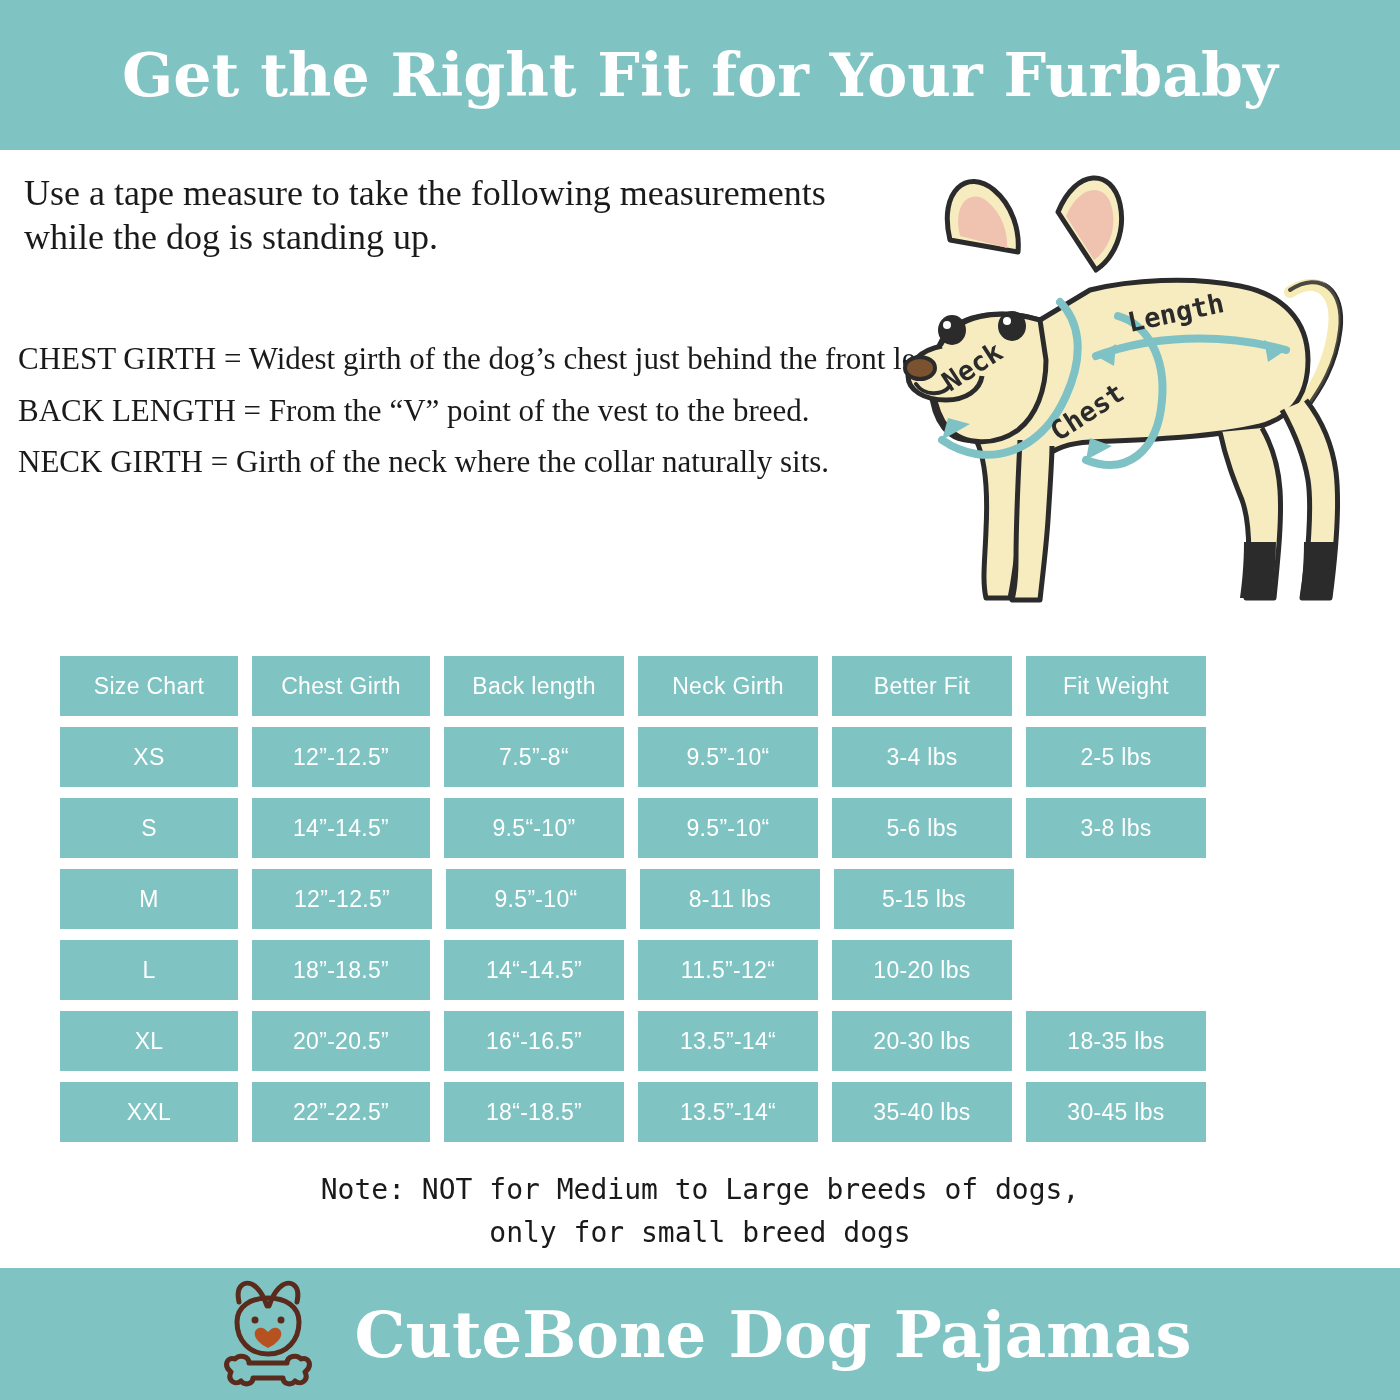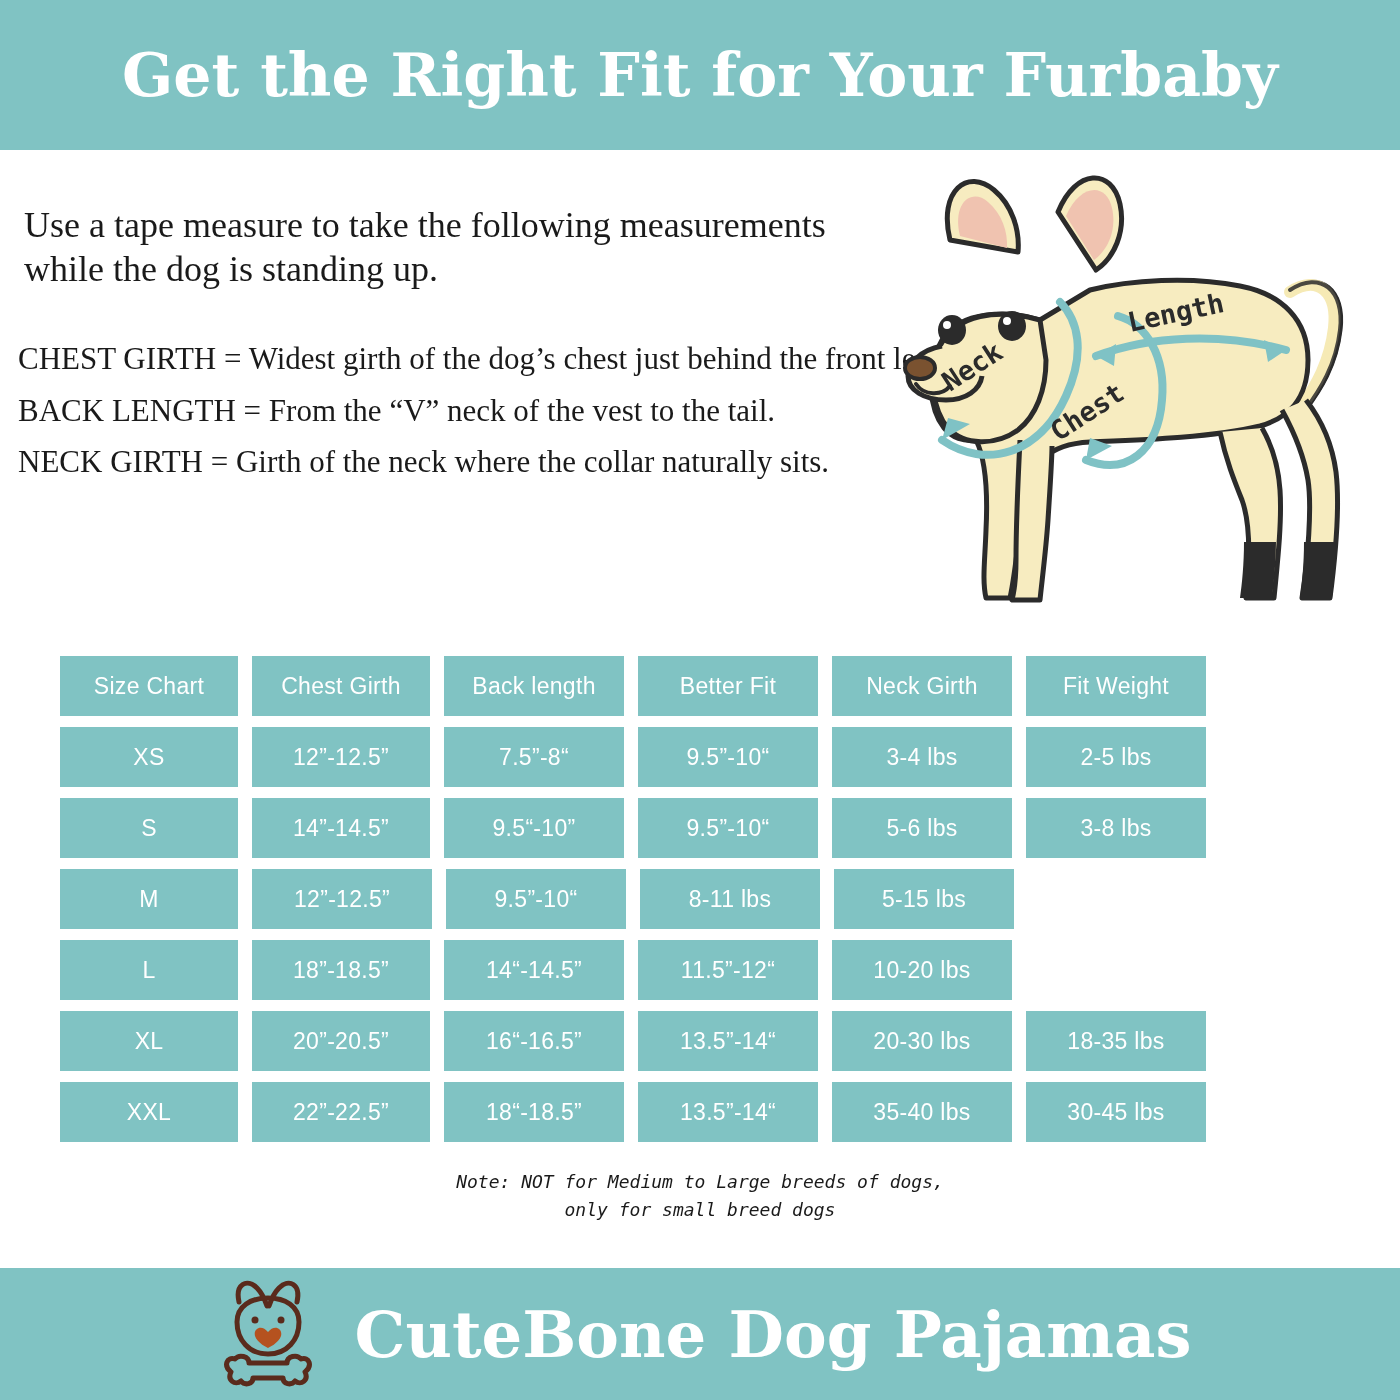--- a/index.html
+++ b/index.html
@@ -38,21 +38,21 @@
     font-weight: bold;
     font-size: 60px;
     letter-spacing: 0px;
     white-space: nowrap;
   }
 
   
   .intro {
     position: absolute;
     left: 24px;
-    top: 204px;
+    top: 172px;
     width: 860px;
     font-family: "Liberation Serif", serif;
     font-size: 36px;
     color: #1a1a1a;
     line-height: 1.22;
   }
   .defs {
     position: absolute;
     left: 18px;
     top: 338px;
@@ -108,24 +108,23 @@
   .trow.head .cell { font-size: 23px; }
 
   
   .note {
     position: absolute;
     left: 0;
     top: 1168px;
     width: 1400px;
     text-align: center;
     font-family: "DejaVu Sans Mono", monospace;
-    font-size: 18px;
+    font-size: 28px;
     color: #1a1a1a;
     line-height: 1.55;
-    font-style: italic;
   }
 
   
   .footer-bar {
     position: absolute;
     left: 0;
     top: 1268px;
     width: 1400px;
     height: 132px;
     background: #80c3c3;
@@ -149,21 +148,21 @@
 <div class="page">
 
   <div class="header-bar">
     <div class="header-title">Get the Right Fit for Your Furbaby</div>
   </div>
 
   <div class="intro">Use a tape measure to take the following measurements while the dog is standing up.</div>
 
   <div class="defs">
     <p>CHEST GIRTH =  Widest girth of the dog’s chest just behind the front legs.</p>
-    <p>BACK LENGTH = From the “V” neck of the vest to the tail.</p>
+    <p>BACK LENGTH = From the “V” point of the vest to the breed.</p>
     <p>NECK GIRTH = Girth of the neck where the collar naturally sits.</p>
   </div>
 
   <div class="dog-wrap">
     <svg width="500" height="470" viewBox="0 0 500 470" xmlns="http://www.w3.org/2000/svg">
 
       <path d="M400 130 C430 110 455 130 450 170 C446 205 430 230 415 250" fill="none" stroke="#2b2b2b" stroke-width="5" stroke-linecap="round"></path>
       <path d="M400 132 C428 114 448 132 444 168 C440 202 426 226 412 246" fill="none" stroke="#f6eab5" stroke-width="12" stroke-linecap="round"></path>
       <path d="M400 130 C430 110 455 130 450 170 C446 205 430 230 415 250" fill="none" stroke="#2b2b2b" stroke-width="4" stroke-linecap="round" opacity="0.85"></path>
 
@@ -215,22 +214,22 @@
       <text x="168" y="282" transform="rotate(-33 168 282)" font-family="DejaVu Sans Mono, monospace" font-size="27" font-weight="bold" fill="#2b2b2b">Chest</text>
       <text x="240" y="172" transform="rotate(-12 240 172)" font-family="DejaVu Sans Mono, monospace" font-size="27" font-weight="bold" fill="#2b2b2b">Length</text>
     </svg>
   </div>
 
   <div class="table">
     <div class="trow head">
       <div class="cell c0">Size Chart</div>
       <div class="cell c1">Chest Girth</div>
       <div class="cell c2">Back length</div>
+      <div class="cell c3">Neck Girth</div>
       <div class="cell c4">Better Fit</div>
-      <div class="cell c3">Neck Girth</div>
       <div class="cell c5">Fit Weight</div>
     </div>
 
     <div class="trow">
       <div class="cell c0">XS</div>
       <div class="cell c1">12”-12.5”</div>
       <div class="cell c2">7.5”-8“</div>
       <div class="cell c3">9.5”-10“</div>
       <div class="cell c4">3-4 lbs</div>
       <div class="cell c5">2-5 lbs</div>

